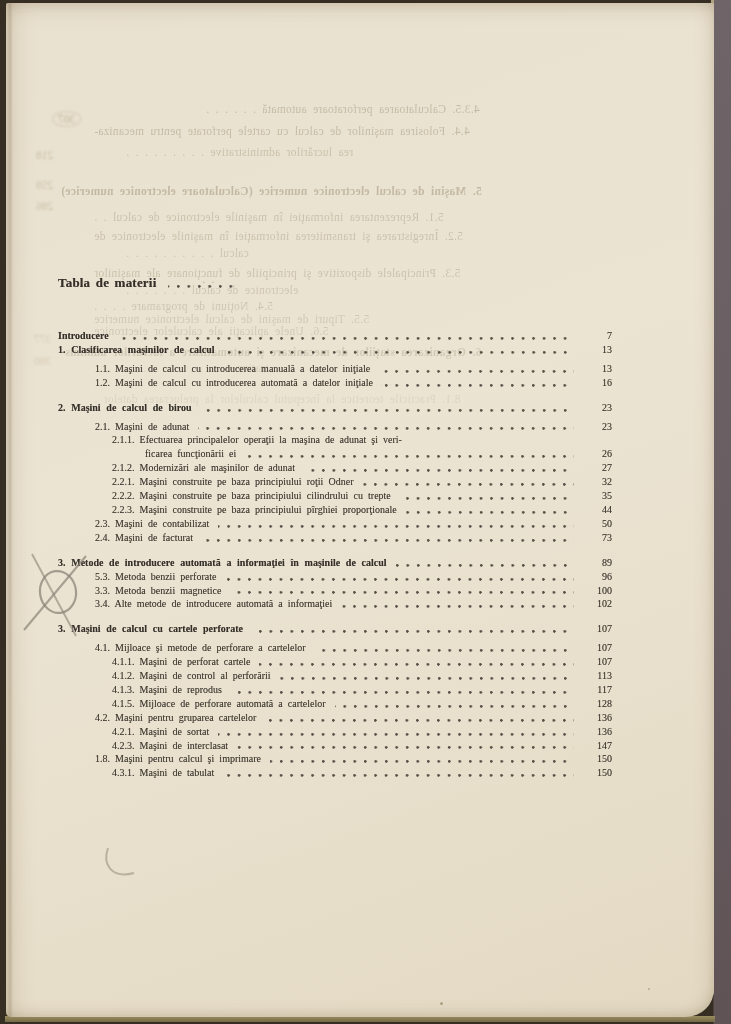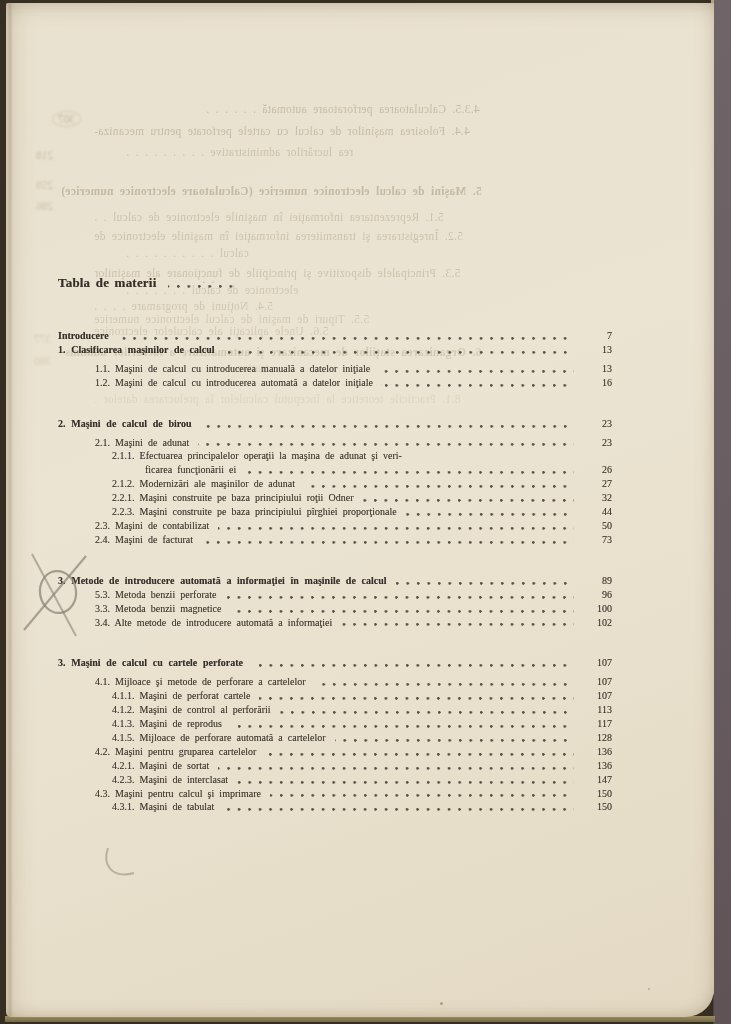--- a/index.html
+++ b/index.html
@@ -63,21 +63,21 @@
   .row{
     display:flex;align-items:baseline;
     font-size:10px;line-height:13.9px;word-spacing:2.6px;
     text-shadow:0 0 .4px rgba(62,56,48,.45);
   }
   .row .lbl{white-space:nowrap;}
   .row.bold .lbl{font-weight:700;color:#342f29;word-spacing:3.2px;}
   .lvl1{padding-left:37px;}
   .lvl2{padding-left:54px;}
   .lvl3{padding-left:87px;}
-  .gap-lg{margin-top:27px;}
+  .gap-lg{margin-top:11px;}
   .gap-sm{margin-top:5px;}
   .leader,.hleader{
     flex:1;height:3px;align-self:flex-end;margin:0 2px 3px 9px;
     background-image:radial-gradient(circle at 1.3px 1.4px,rgba(62,56,48,.85) 1.05px,rgba(62,56,48,0) 1.6px);
     background-size:10.5px 3px;background-repeat:repeat-x;background-position:100% 100%;
   }
   .spacer{flex:1;}
   .pg{width:36px;text-align:right;flex-shrink:0;}
   .pg .circled{
     display:inline-block;border:1.6px solid rgba(88,118,190,.78);
@@ -172,20 +172,25 @@
           <span class="lbl">2.1.2. Modernizări ale maşinilor de adunat</span>
           <span class="leader"></span>
           <span class="pg"><span>27</span></span>
         </div>
         <div class="row lvl2">
           <span class="lbl">2.2.1. Maşini construite pe baza principiului roţii Odner</span>
           <span class="leader"></span>
           <span class="pg"><span>32</span></span>
         </div>
         <div class="row lvl2">
+          <span class="lbl">2.2.2. Maşini construite pe baza principiului cilindrului cu trepte</span>
+          <span class="leader"></span>
+          <span class="pg"><span>35</span></span>
+        </div>
+        <div class="row lvl2">
           <span class="lbl">2.2.3. Maşini construite pe baza principiului pîrghiei proporţionale</span>
           <span class="leader"></span>
           <span class="pg"><span>44</span></span>
         </div>
         <div class="row lvl1">
           <span class="lbl">2.3. Maşini de contabilizat</span>
           <span class="leader"></span>
           <span class="pg"><span>50</span></span>
         </div>
         <div class="row lvl1">
@@ -252,21 +257,21 @@
           <span class="lbl">4.2.1. Maşini de sortat</span>
           <span class="leader"></span>
           <span class="pg"><span>136</span></span>
         </div>
         <div class="row lvl2">
           <span class="lbl">4.2.3. Maşini de interclasat</span>
           <span class="leader"></span>
           <span class="pg"><span>147</span></span>
         </div>
         <div class="row lvl1">
-          <span class="lbl">4.3. Maşini pentru calcul şi imprimare</span>
+          <span class="lbl">1.8. Maşini pentru calcul şi imprimare</span>
           <span class="leader"></span>
           <span class="pg"><span>150</span></span>
         </div>
         <div class="row lvl2">
           <span class="lbl">4.3.1. Maşini de tabulat</span>
           <span class="leader"></span>
           <span class="pg"><span>150</span></span>
         </div>
       </div>
   </div>

